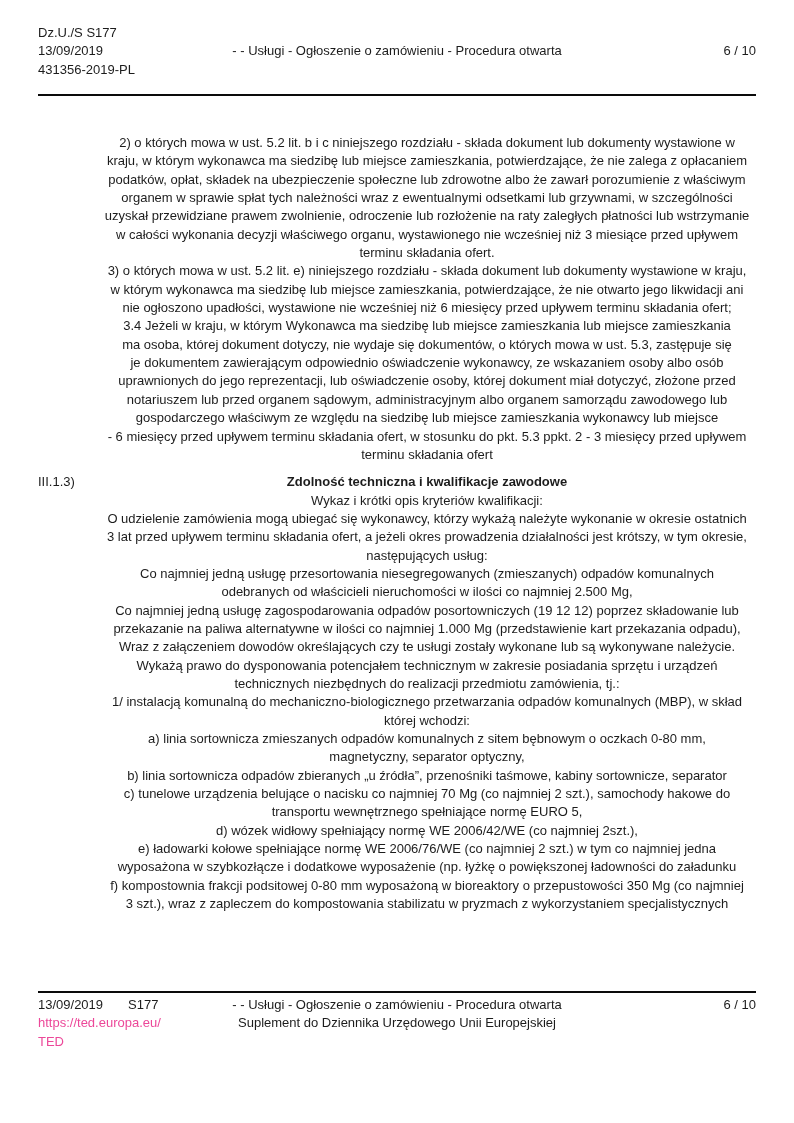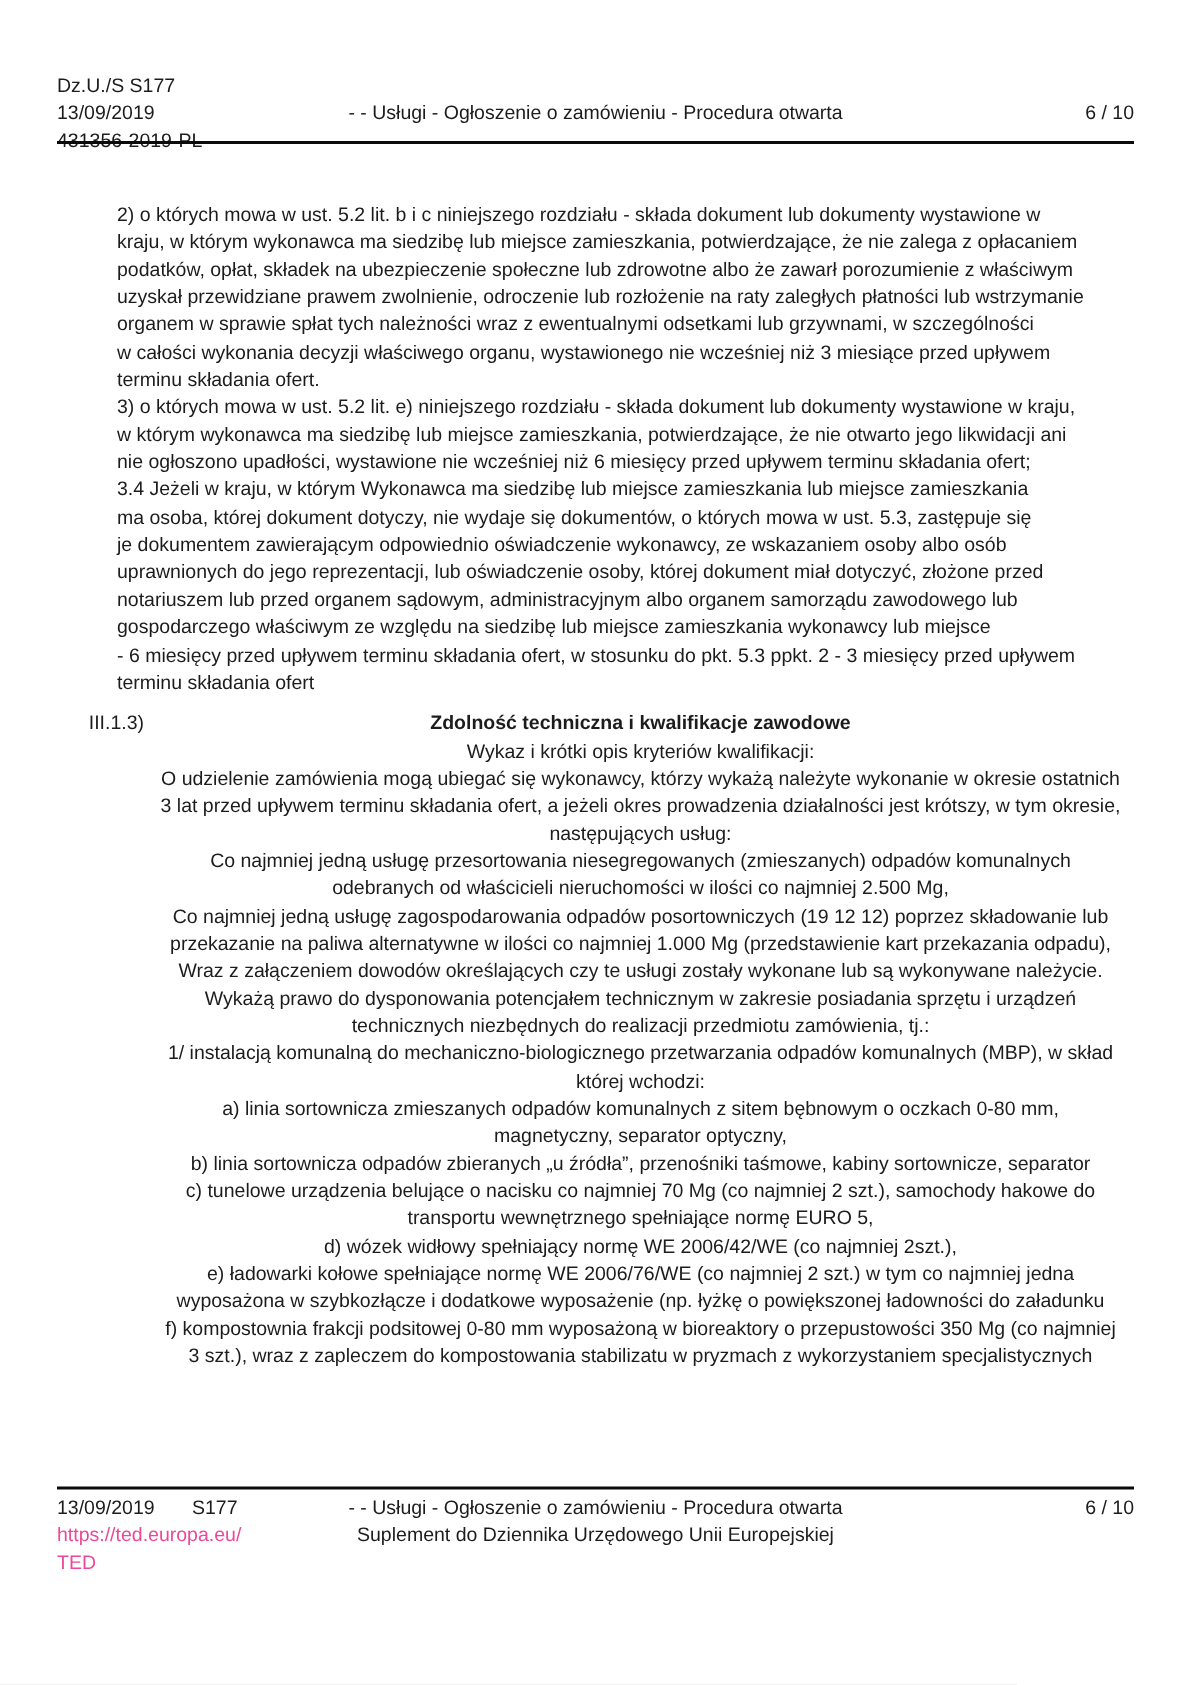--- a/index.html
+++ b/index.html
@@ -19,31 +19,31 @@
   .rule {
     position: absolute;
     left: 38px;
     width: 718px;
     height: 2px;
     background: #0a0a0a;
   }
   .header-rule { top: 94px; }
   .footer-rule { top: 991px; }
 
-  .header { position: absolute; top: 48px; left: 38px; width: 718px; }
+  .header { position: absolute; top: 24px; left: 38px; width: 718px; }
   .header-row { position: relative; height: 18.35px; white-space: nowrap; }
   .center-abs { position: absolute; left: 0; right: 0; text-align: center; }
   .right-abs { position: absolute; right: 0; top: 0; }
 
   .body-block { position: absolute; top: 134px; left: 38px; width: 720px; }
-  .intro { margin-left: 40px; }
+  .intro { margin-left: 58px; text-align: center; }
   .line { white-space: nowrap; height: 18.35px; }
 
   .section { display: flex; margin-top: 9px; }
-  .sec-num { width: 58px; flex: none; white-space: nowrap; text-align: right; }
+  .sec-num { width: 58px; flex: none; white-space: nowrap; }
   .sec-content { flex: 1; min-width: 0; text-align: center; }
   .sec-title { font-weight: bold; white-space: nowrap; height: 18.35px; }
 
   .footer { position: absolute; top: 996px; left: 38px; width: 718px; }
   .footer-row { position: relative; height: 18.35px; white-space: nowrap; }
   .footer-series { position: absolute; left: 90px; top: 0; }
   .url-text { color: #ec4899; text-decoration: none; cursor: pointer; }
 </style>
 </head>
 <body>
@@ -63,22 +63,22 @@
       <span>431356-2019-PL</span>
     </div>
   </div>
   <div class="rule header-rule"></div>
 
   <div class="body-block">
     <div class="intro">
         <div class="line">2) o których mowa w ust. 5.2 lit. b i c niniejszego rozdziału - składa dokument lub dokumenty wystawione w</div>
         <div class="line">kraju, w którym wykonawca ma siedzibę lub miejsce zamieszkania, potwierdzające, że nie zalega z opłacaniem</div>
         <div class="line">podatków, opłat, składek na ubezpieczenie społeczne lub zdrowotne albo że zawarł porozumienie z właściwym</div>
+        <div class="line">organem w sprawie spłat tych należności wraz z ewentualnymi odsetkami lub grzywnami, w szczególności</div>
         <div class="line">uzyskał przewidziane prawem zwolnienie, odroczenie lub rozłożenie na raty zaległych płatności lub wstrzymanie</div>
-        <div class="line">organem w sprawie spłat tych należności wraz z ewentualnymi odsetkami lub grzywnami, w szczególności</div>
         <div class="line">w całości wykonania decyzji właściwego organu, wystawionego nie wcześniej niż 3 miesiące przed upływem</div>
         <div class="line">terminu składania ofert.</div>
         <div class="line">3) o których mowa w ust. 5.2 lit. e) niniejszego rozdziału - składa dokument lub dokumenty wystawione w kraju,</div>
         <div class="line">w którym wykonawca ma siedzibę lub miejsce zamieszkania, potwierdzające, że nie otwarto jego likwidacji ani</div>
         <div class="line">nie ogłoszono upadłości, wystawione nie wcześniej niż 6 miesięcy przed upływem terminu składania ofert;</div>
         <div class="line">3.4 Jeżeli w kraju, w którym Wykonawca ma siedzibę lub miejsce zamieszkania lub miejsce zamieszkania</div>
         <div class="line">ma osoba, której dokument dotyczy, nie wydaje się dokumentów, o których mowa w ust. 5.3, zastępuje się</div>
         <div class="line">je dokumentem zawierającym odpowiednio oświadczenie wykonawcy, ze wskazaniem osoby albo osób</div>
         <div class="line">uprawnionych do jego reprezentacji, lub oświadczenie osoby, której dokument miał dotyczyć, złożone przed</div>
         <div class="line">notariuszem lub przed organem sądowym, administracyjnym albo organem samorządu zawodowego lub</div>

